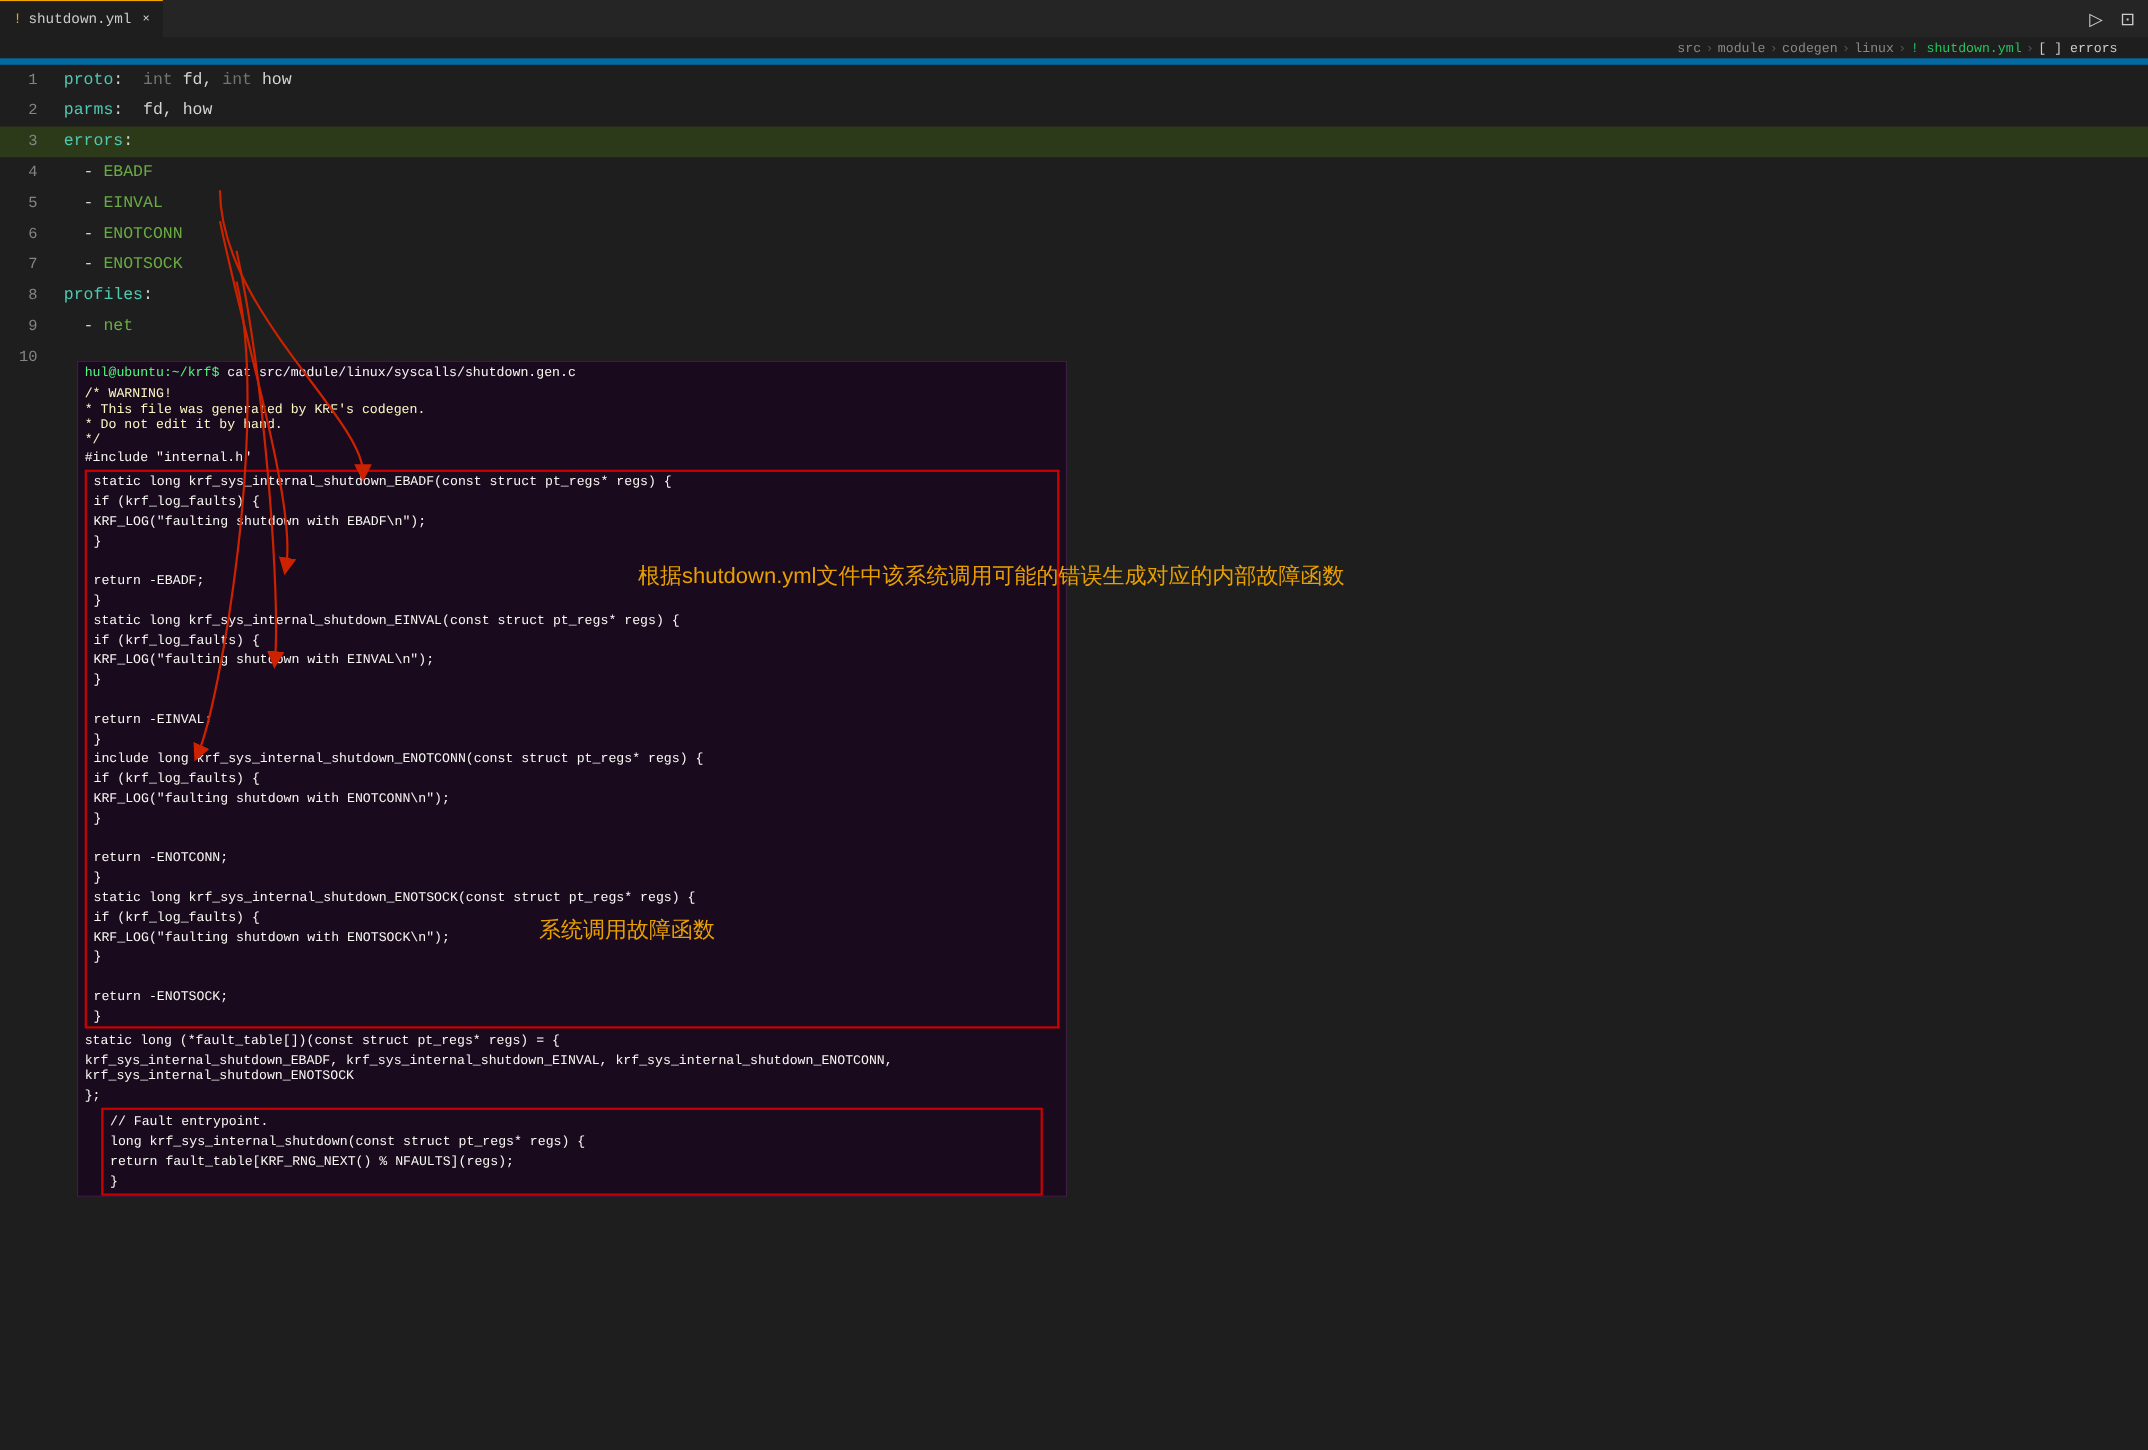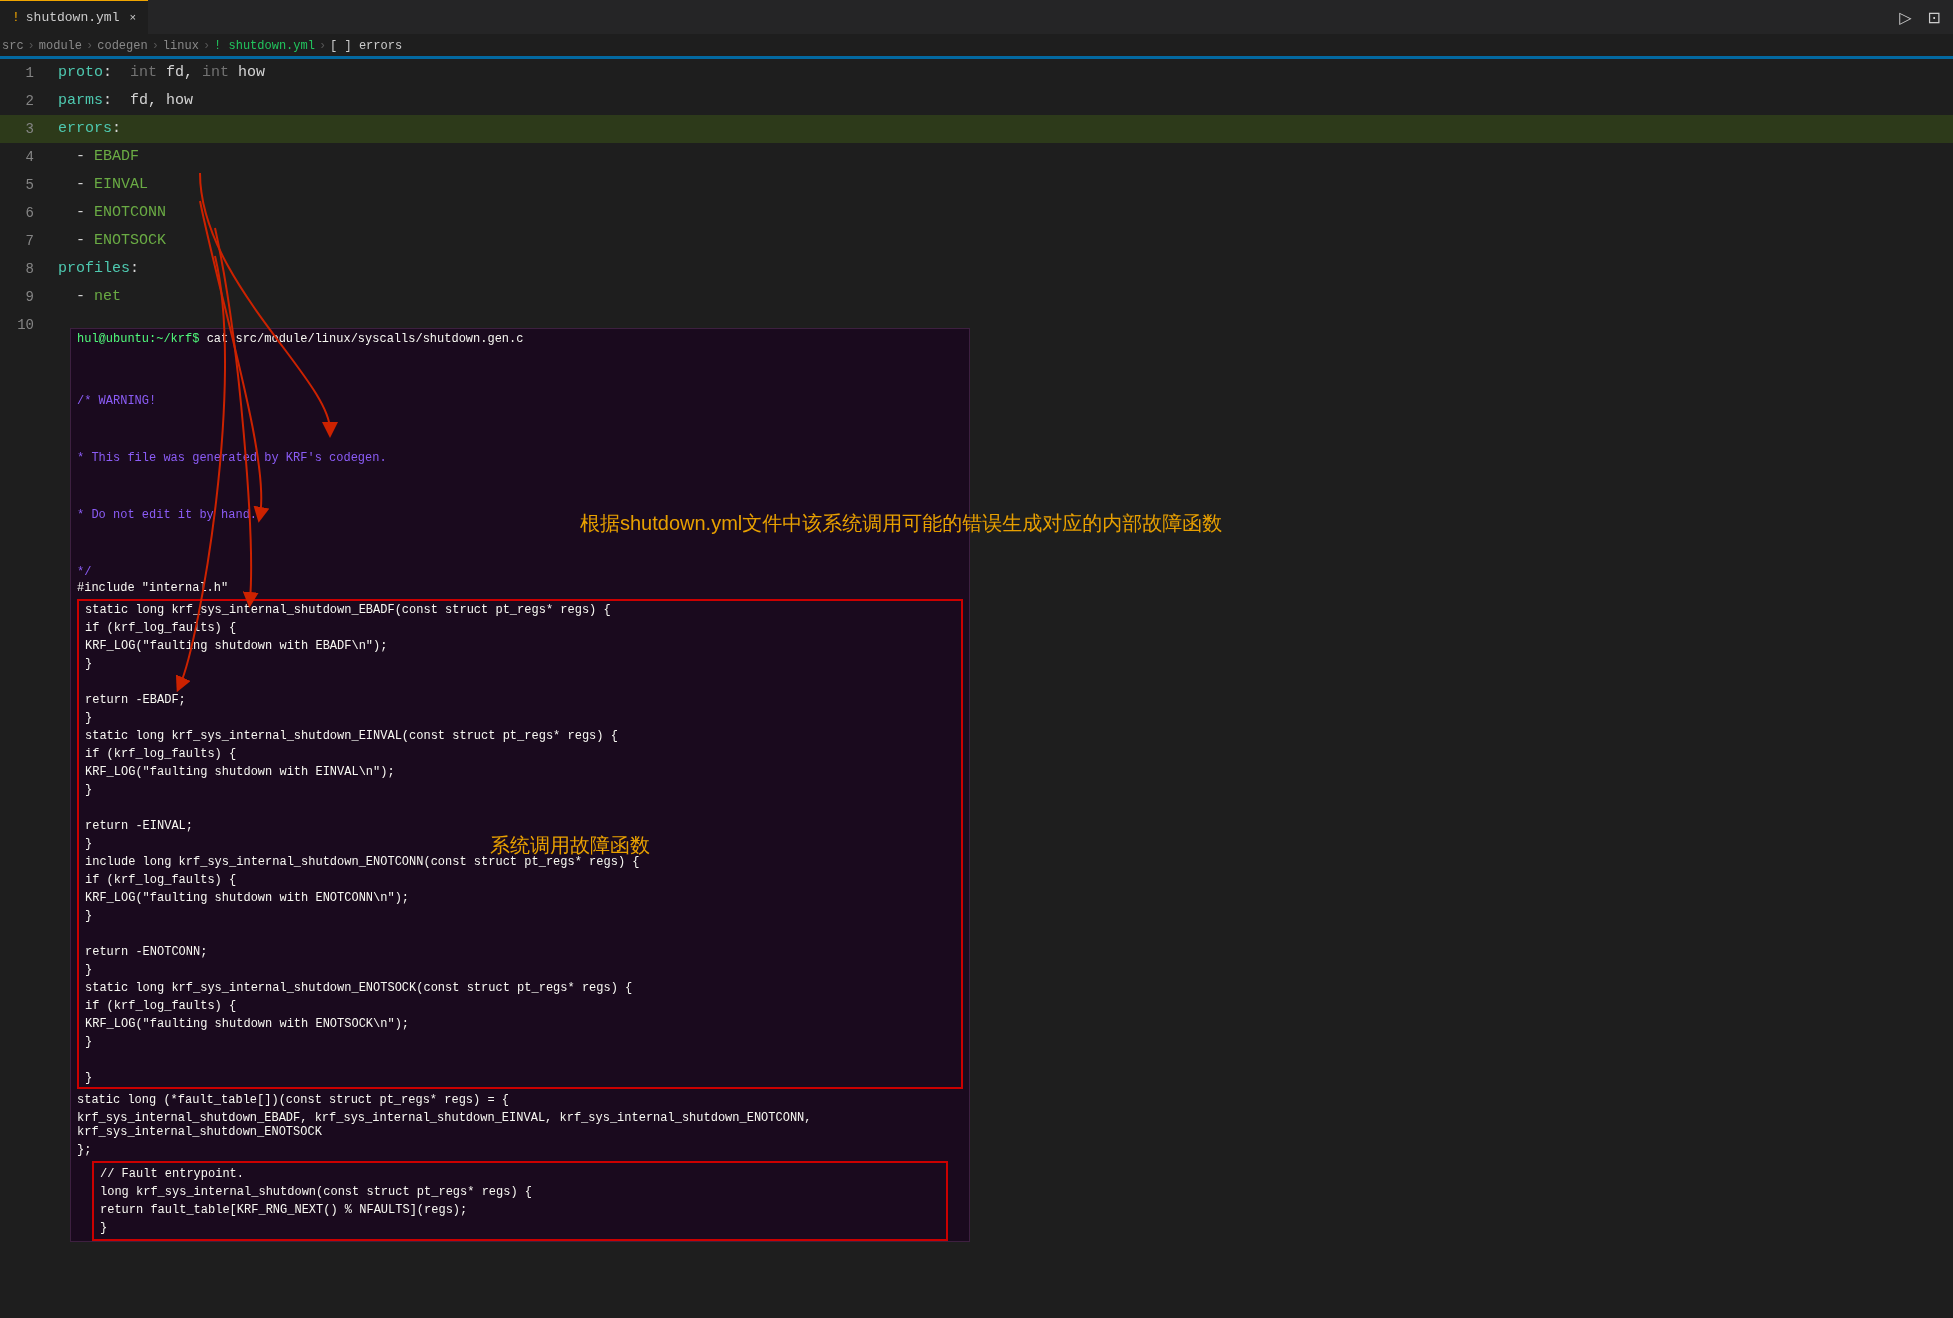--- a/index.html
+++ b/index.html
@@ -58,28 +58,29 @@
       font-size: 16px;
       cursor: pointer;
       background: none;
       border: none;
       padding: 4px;
     }
 
     
     .breadcrumb {
       background: #1e1e1e;
-      padding: 4px 2px;
+      padding: 4px 28px;
       font-size: 12px;
       color: #888;
       display: flex;
       align-items: center;
       gap: 4px;
-      border-bottom: 3px solid #0369a1;
+      border-bottom: 6px solid #0369a1;
       height: 24px;
+      justify-content: flex-end;
     }
     .breadcrumb span { color: #888; }
     .breadcrumb .bc-sep { color: #555; }
     .breadcrumb .bc-warn { color: #22c55e; }
     .breadcrumb .bc-bracket { color: #ccc; }
 
     
     .editor-area {
       background: #1e1e1e;
       padding: 0;
@@ -129,21 +130,21 @@
     }
 
     .terminal-prompt-line {
       color: #50fa7b;
       padding: 3px 6px;
       font-size: 12px;
     }
     .terminal-prompt-line .prompt-user { color: #50fa7b; }
     .terminal-prompt-line .prompt-cmd { color: #f8f8f2; }
 
-    .terminal-comment { color: #8b5cf6; padding: 0 6px; font-size: 12px; margin-top: 43px; }
+    .terminal-comment { color: #fef9c3; padding: 0 6px; font-size: 12px; }
     .terminal-code { padding: 0 6px; color: #f8f8f2; font-size: 12px; line-height: 18px; }
 
     
     .red-box {
       border: 2px solid #cc0000;
       margin: 0 6px;
     }
 
     
     .fault-table-line {
@@ -298,20 +299,21 @@
     <div class="terminal-code">    KRF_LOG("faulting shutdown with ENOTCONN\n");</div>
     <div class="terminal-code">  }</div>
     <div class="terminal-code">&nbsp;</div>
     <div class="terminal-code">  return -ENOTCONN;</div>
     <div class="terminal-code">}</div>
     <div class="terminal-code">static long krf_sys_internal_shutdown_ENOTSOCK(const struct pt_regs* regs) {</div>
     <div class="terminal-code">  if (krf_log_faults) {</div>
     <div class="terminal-code">    KRF_LOG("faulting shutdown with ENOTSOCK\n");</div>
     <div class="terminal-code">  }</div>
     <div class="terminal-code">&nbsp;</div>
+    <div class="terminal-code">  return -ENOTSOCK;</div>
     <div class="terminal-code">}</div>
   </div>
 
   <div class="terminal-section">
     <div class="fault-table-line">static long (*fault_table[])(const struct pt_regs* regs) = {</div>
     <div class="fault-table-line">  krf_sys_internal_shutdown_EBADF, krf_sys_internal_shutdown_EINVAL, krf_sys_internal_shutdown_ENOTCONN, krf_sys_internal_shutdown_ENOTSOCK</div>
     <div class="fault-table-line">};</div>
   </div>
 
   <div class="bottom-red-box">

